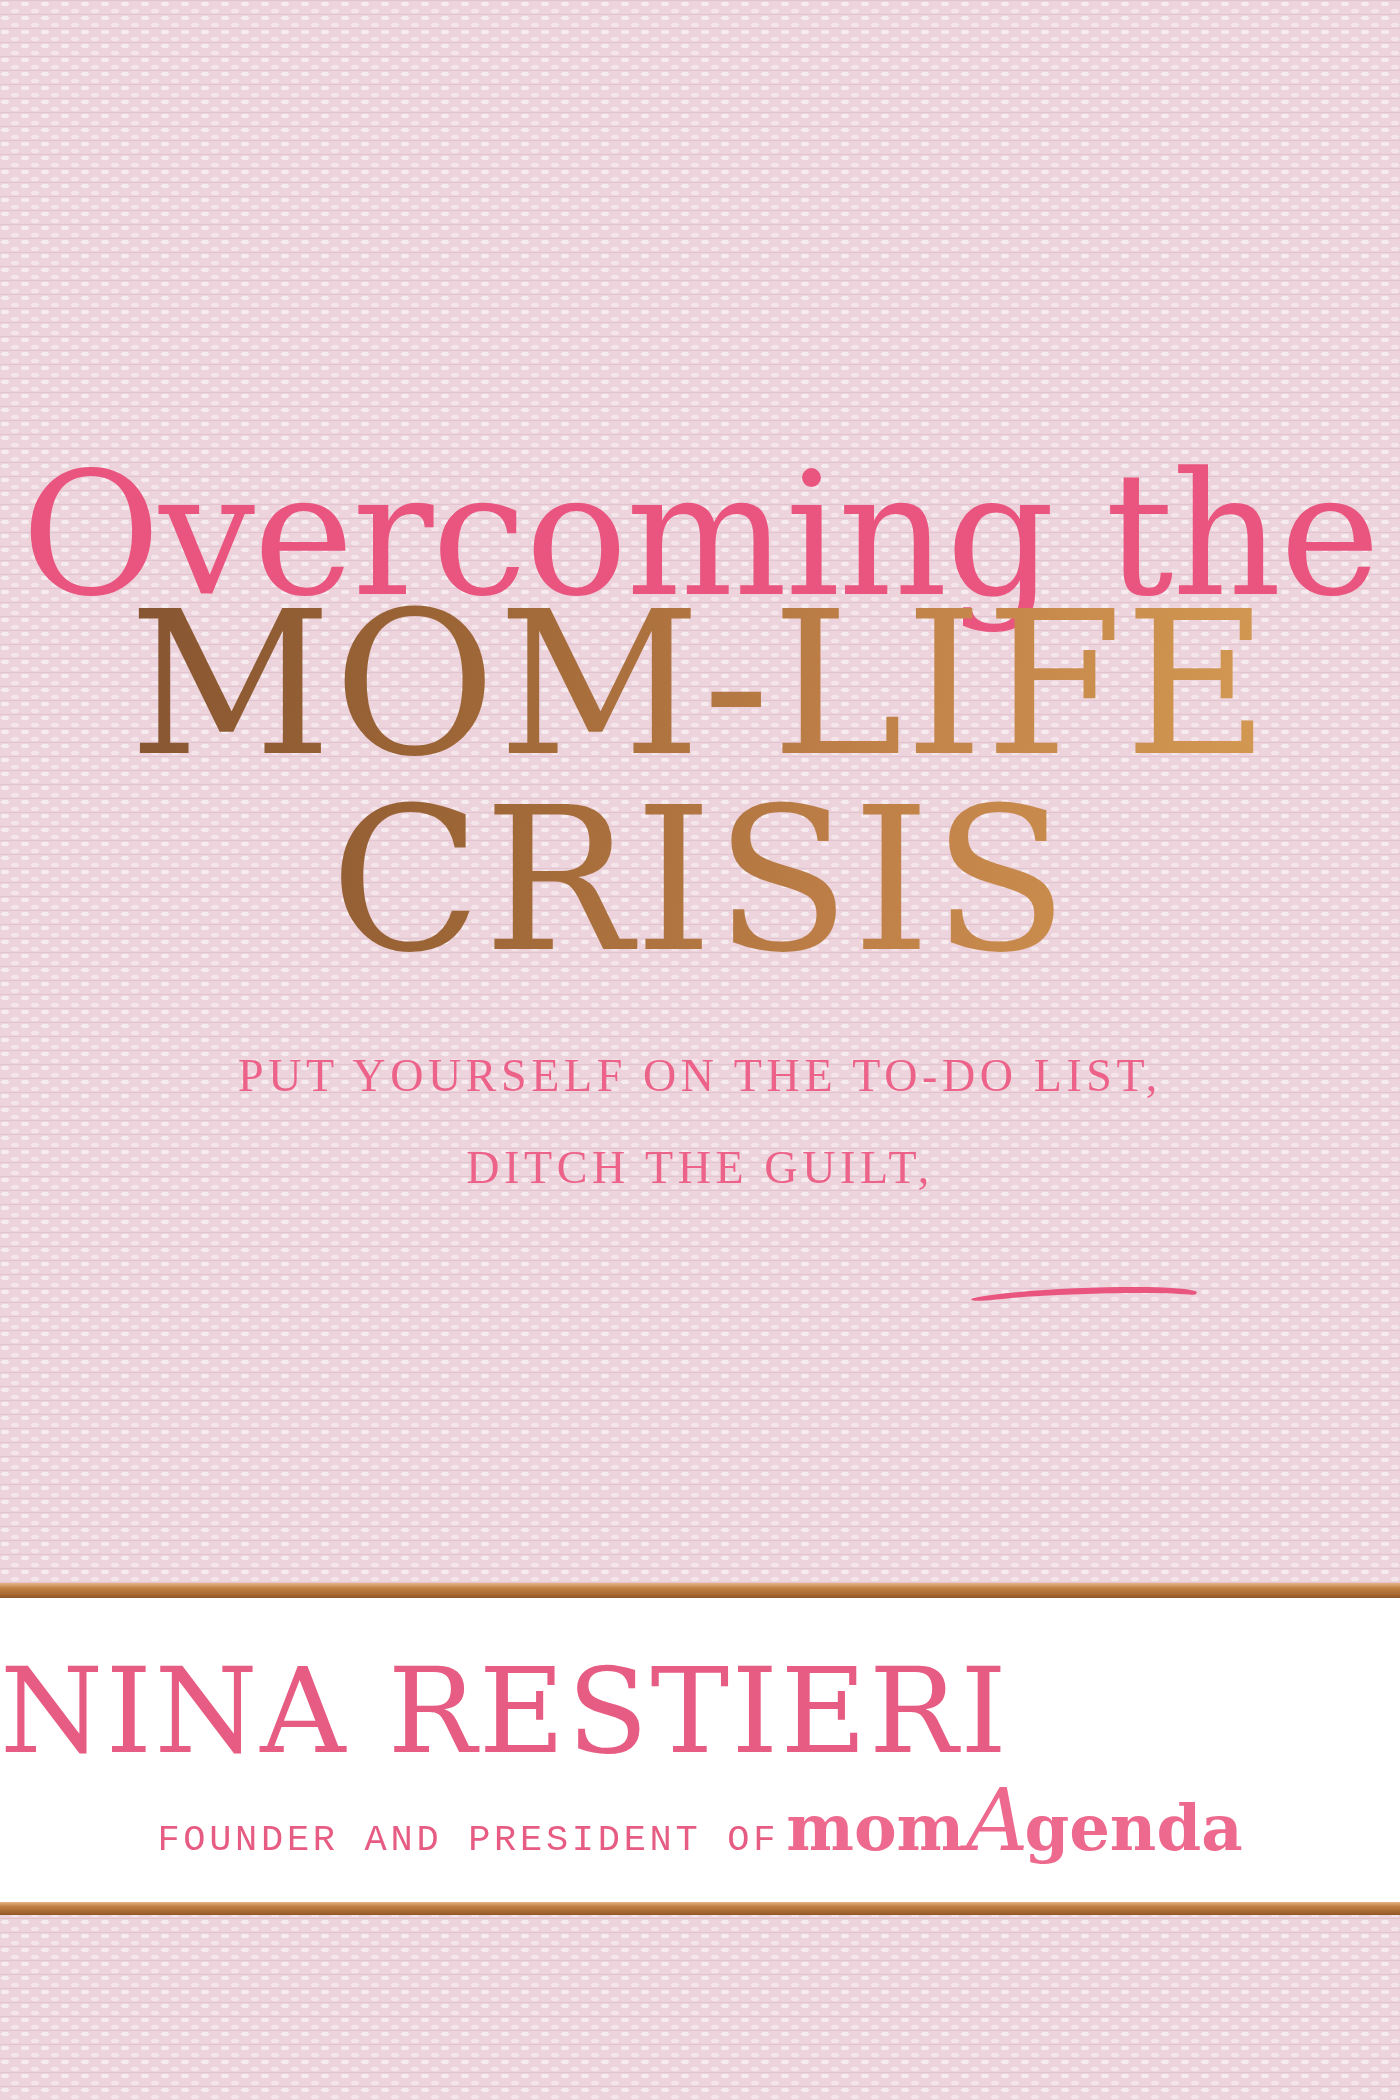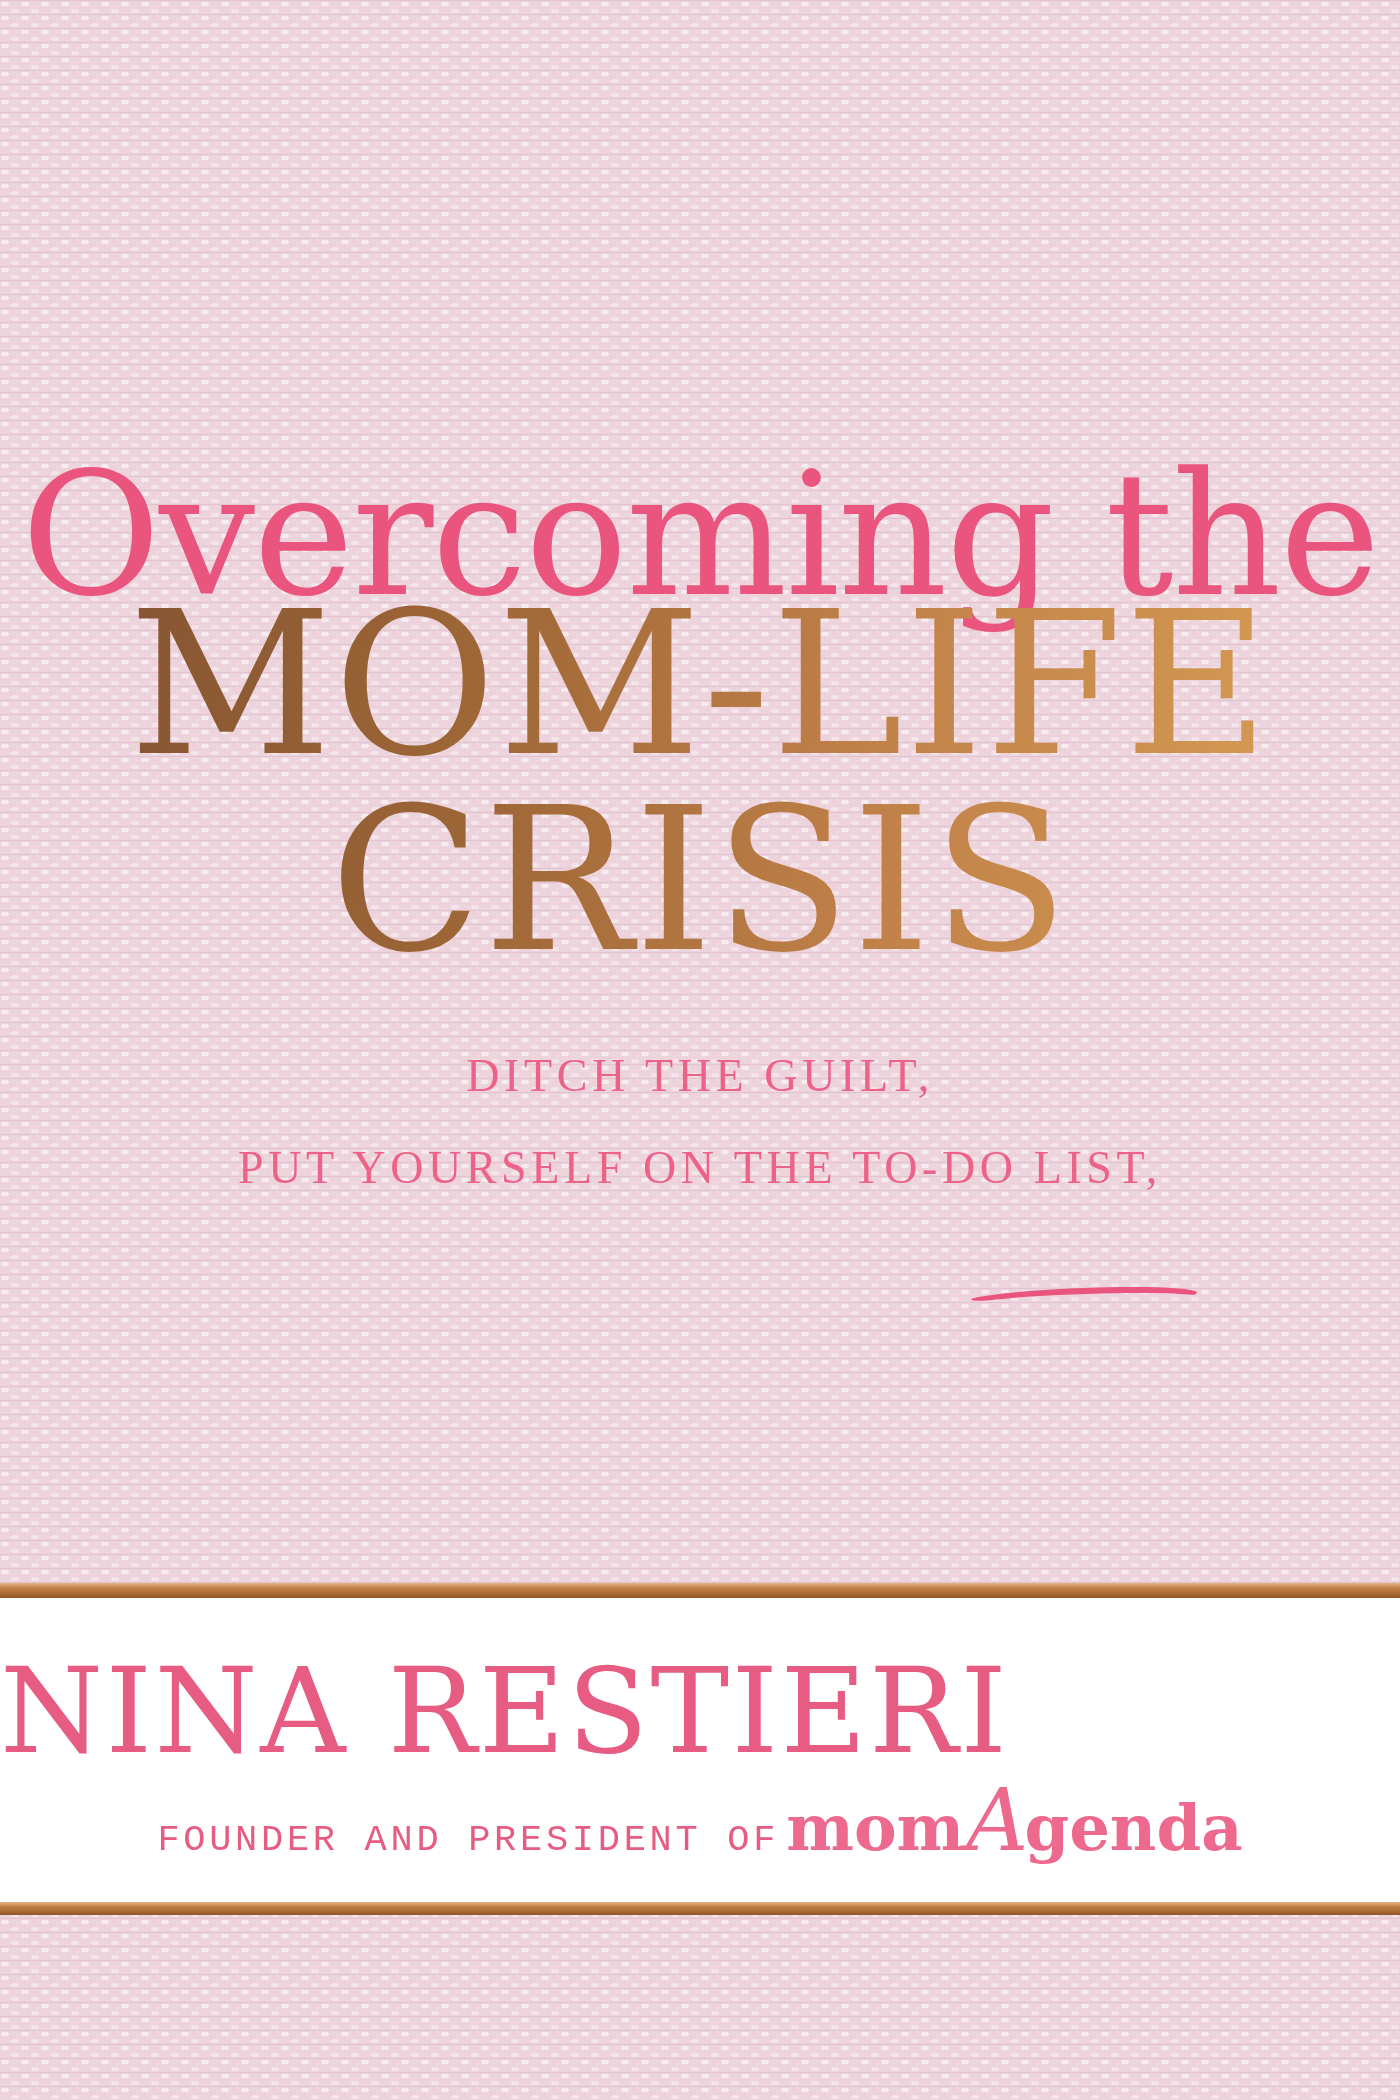--- a/index.html
+++ b/index.html
@@ -95,22 +95,22 @@
 
 <div class="page">
 
   <div class="script-title">Overcoming the</div>
 
   <div class="gold-text title-line2">CRISIS</div>
 
   <div class="gold-text title-line1">MOM-LIFE</div>
 
   <div class="subtitle">
+    <div class="line">PUT YOURSELF ON THE TO-DO LIST,</div>
     <div class="line">DITCH THE GUILT,</div>
-    <div class="line">PUT YOURSELF ON THE TO-DO LIST,</div>
   </div>
 
   <svg class="swoosh" viewBox="0 0 234 22" aria-hidden="true">
     <path d="M6 16
              C 40 9, 110 5, 170 5
              C 195 5, 216 6, 227 9
              C 231 10.5, 228 13.5, 221 12.5
              C 190 9.5, 120 11, 62 14.5
              C 34 16.5, 12 20, 5 18.5
              C 2 17.8, 3 16.5, 6 16 Z"></path>

